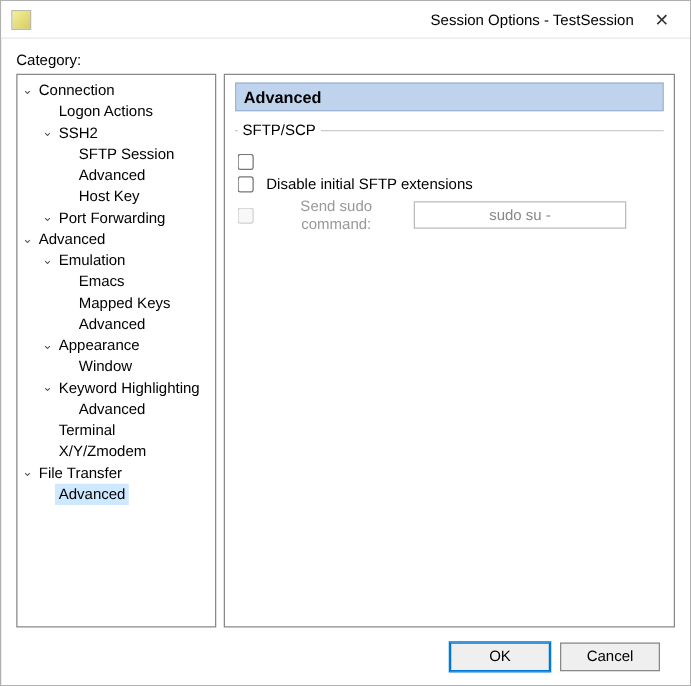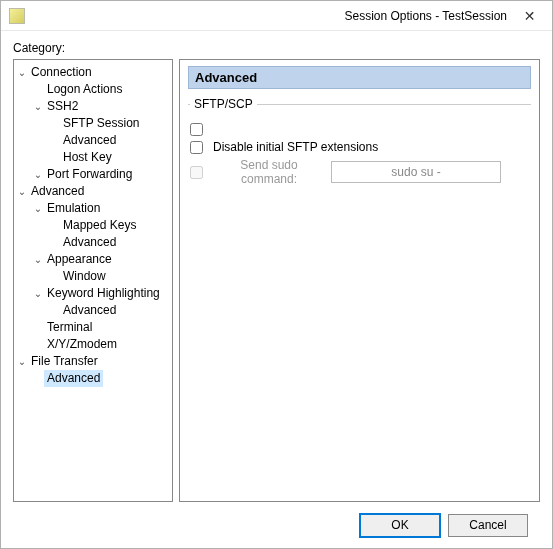--- a/index.html
+++ b/index.html
@@ -174,20 +174,23 @@
           </div>
         <div class="tree-item" style="padding-left:0px">
             <span class="tw">⌄</span>
             <span class="lbl">Advanced</span>
           </div>
         <div class="tree-item" style="padding-left:16px">
             <span class="tw">⌄</span>
             <span class="lbl">Emulation</span>
           </div>
         <div class="tree-item" style="padding-left:44px">
+            <span class="lbl">Emacs</span>
+          </div>
+        <div class="tree-item" style="padding-left:44px">
             <span class="lbl">Mapped Keys</span>
           </div>
         <div class="tree-item" style="padding-left:44px">
             <span class="lbl">Advanced</span>
           </div>
         <div class="tree-item" style="padding-left:16px">
             <span class="tw">⌄</span>
             <span class="lbl">Appearance</span>
           </div>
         <div class="tree-item" style="padding-left:44px">

